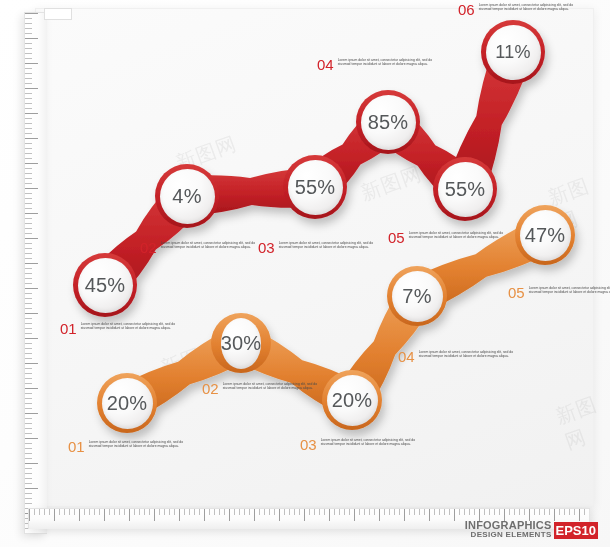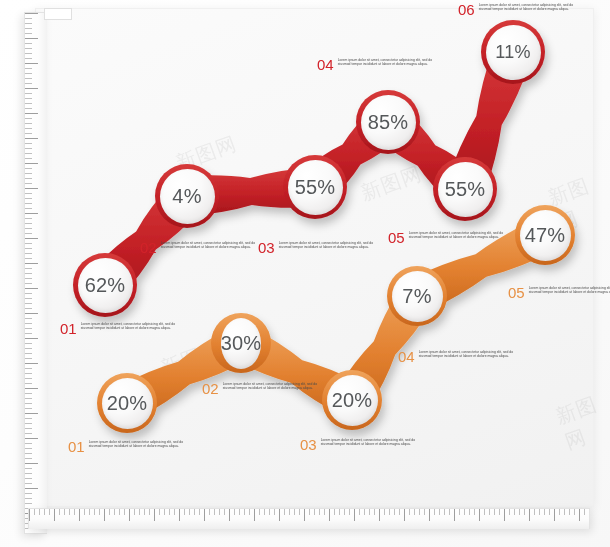--- a/index.html
+++ b/index.html
@@ -398,21 +398,21 @@
         <circle cx="241" cy="343" r="30" fill="url(#gOrg)"></circle>
         <circle cx="352" cy="400" r="30" fill="url(#gOrg)"></circle>
         <circle cx="417" cy="296" r="30" fill="url(#gOrg)"></circle>
         <circle cx="545" cy="235" r="30" fill="url(#gOrg)"></circle>
       </g>
   </svg>
 
   <div id="nodes">
       <div class="node red" style="left: 73px; top: 253px; width: 64px; height: 64px; background: transparent; box-shadow: none; padding: 0px;">
         <div class="disc" style="width: 55px; height: 55px; margin: 4.5px;">
-          <span class="pct">62%</span>
+          <span class="pct">45%</span>
         </div>
       </div>
       <div class="node red" style="left: 155px; top: 164px; width: 64px; height: 64px; background: transparent; box-shadow: none; padding: 0px;">
         <div class="disc" style="width: 55px; height: 55px; margin: 4.5px;">
           <span class="pct">4%</span>
         </div>
       </div>
       <div class="node red" style="left: 283px; top: 155px; width: 64px; height: 64px; background: transparent; box-shadow: none; padding: 0px;">
         <div class="disc" style="width: 55px; height: 55px; margin: 4.5px;">
           <span class="pct">55%</span>
@@ -500,14 +500,21 @@
       <div class="cap org" style="left: 398px; top: 350px;">
         <div class="num">04</div>
         <div class="txt" style="width: 95px;">Lorem ipsum dolor sit amet, consectetur adipisicing elit, sed do eiusmod tempor incididunt ut labore et dolore magna aliqua.</div>
       </div>
       <div class="cap org" style="left: 508px; top: 286px;">
         <div class="num">05</div>
         <div class="txt" style="width: 95px;">Lorem ipsum dolor sit amet, consectetur adipisicing elit, sed do eiusmod tempor incididunt ut labore et dolore magna aliqua.</div>
       </div>
     </div>
 
+  <div class="brand">
+    <div class="bl">
+      <div class="b1">INFOGRAPHICS</div>
+      <div class="b2">DESIGN ELEMENTS</div>
+    </div>
+    <div class="eps">EPS10</div>
+  </div>
 
 </div>
 
 </body></html>

